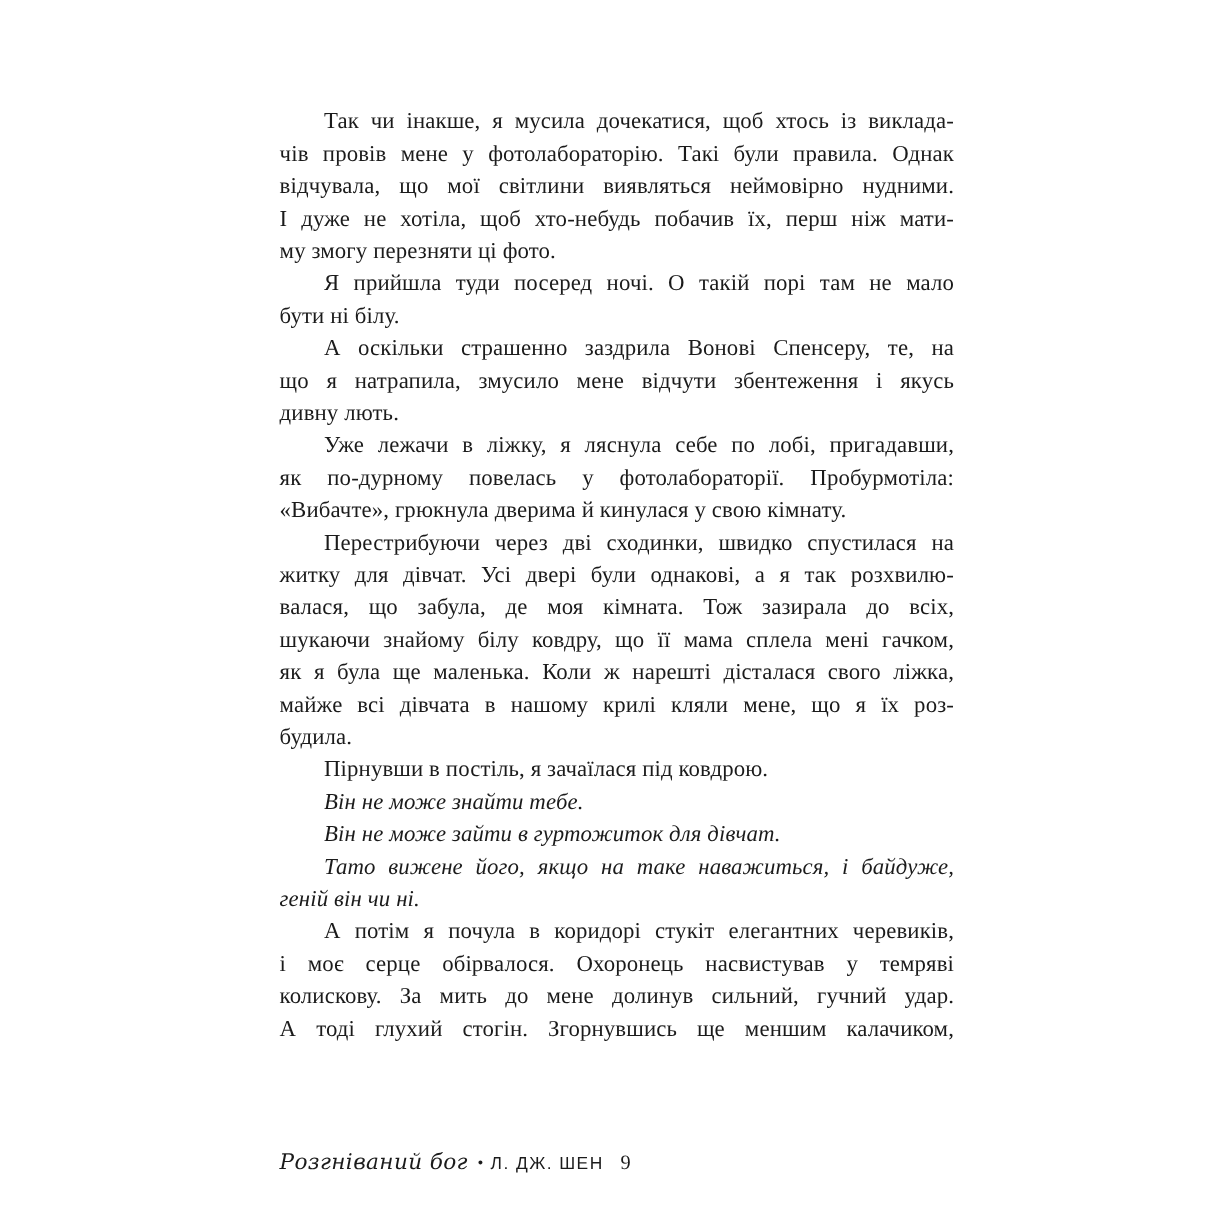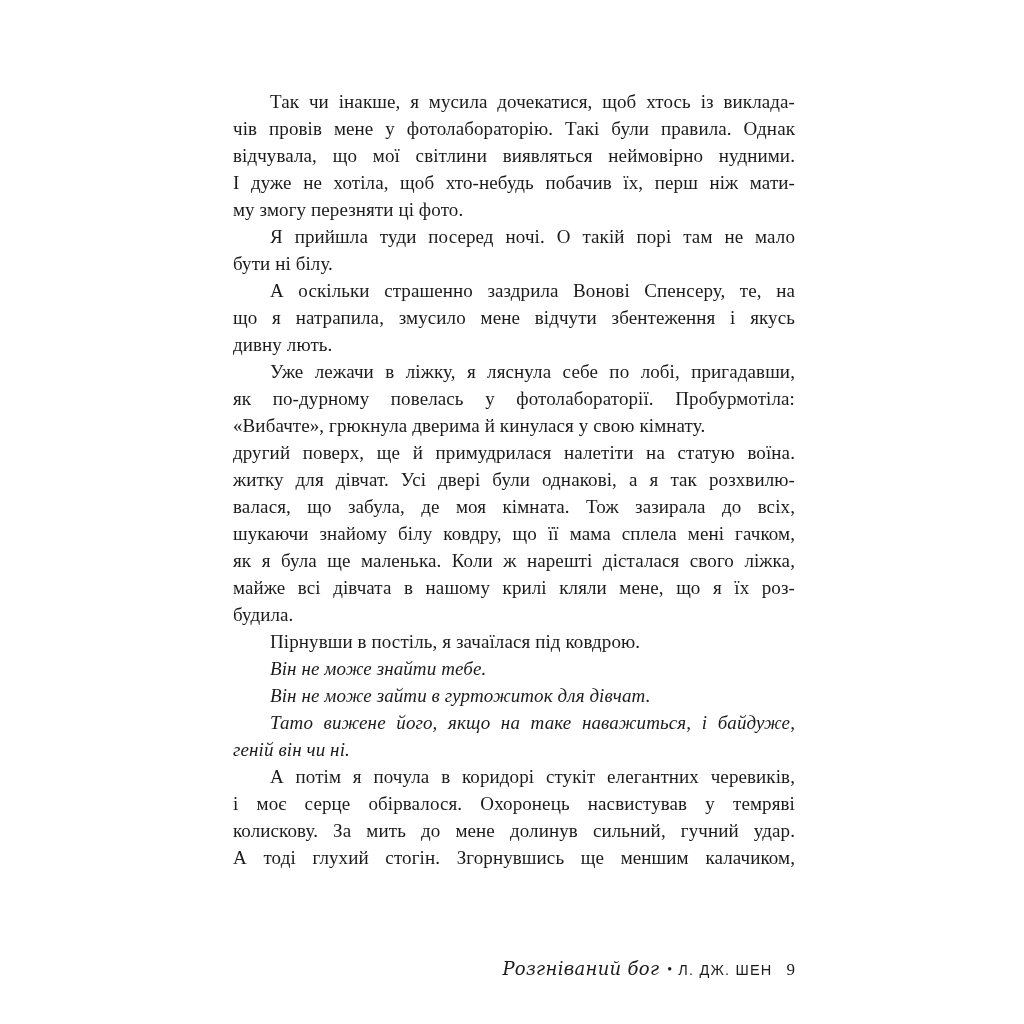--- a/index.html
+++ b/index.html
@@ -35,21 +35,21 @@
   }
   .line.first { padding-left: 37px; }
   .line.lastline { text-align-last: left; font-family: Liberation Serif, serif; }
   .para.italic .line { font-style: italic; }
   .footer {
     position: absolute;
     top: 958px;
     left: 233px;
     width: 562px;
     height: 27px;
-    text-align: right;
+    text-align: left;
     white-space: nowrap;
   }
   .footer .running-title {
     font-family: "DejaVu Serif", serif;
     font-style: italic;
     font-size: 18px;
     letter-spacing: 0.3px;
   }
   .footer .sep {
     font-size: 14px;
@@ -93,21 +93,21 @@
       <div class="line lastline">дивну лють.</div>
     </div>
 
     <div class="para">
       <div class="line first">Уже лежачи в ліжку, я ляснула себе по лобі, пригадавши,</div>
       <div class="line">як по-дурному повелась у фотолабораторії. Пробурмотіла:</div>
       <div class="line lastline">«Вибачте», грюкнула дверима й кинулася у свою кімнату.</div>
     </div>
 
     <div class="para">
-      <div class="line">другий поверх, ще й примудрилася налетіти на статую воїна.</div>
+      <div class="line first">Перестрибуючи через дві сходинки, швидко спустилася на</div>
       <div class="line">житку для дівчат. Усі двері були однакові, а я так розхвилю-</div>
       <div class="line">валася, що забула, де моя кімната. Тож зазирала до всіх,</div>
       <div class="line">шукаючи знайому білу ковдру, що її мама сплела мені гачком,</div>
       <div class="line">як я була ще маленька. Коли ж нарешті дісталася свого ліжка,</div>
       <div class="line">майже всі дівчата в нашому крилі кляли мене, що я їх роз-</div>
       <div class="line lastline">будила.</div>
     </div>
 
     <div class="para">
       <div class="line first lastline">Пірнувши в постіль, я зачаїлася під ковдрою.</div>

